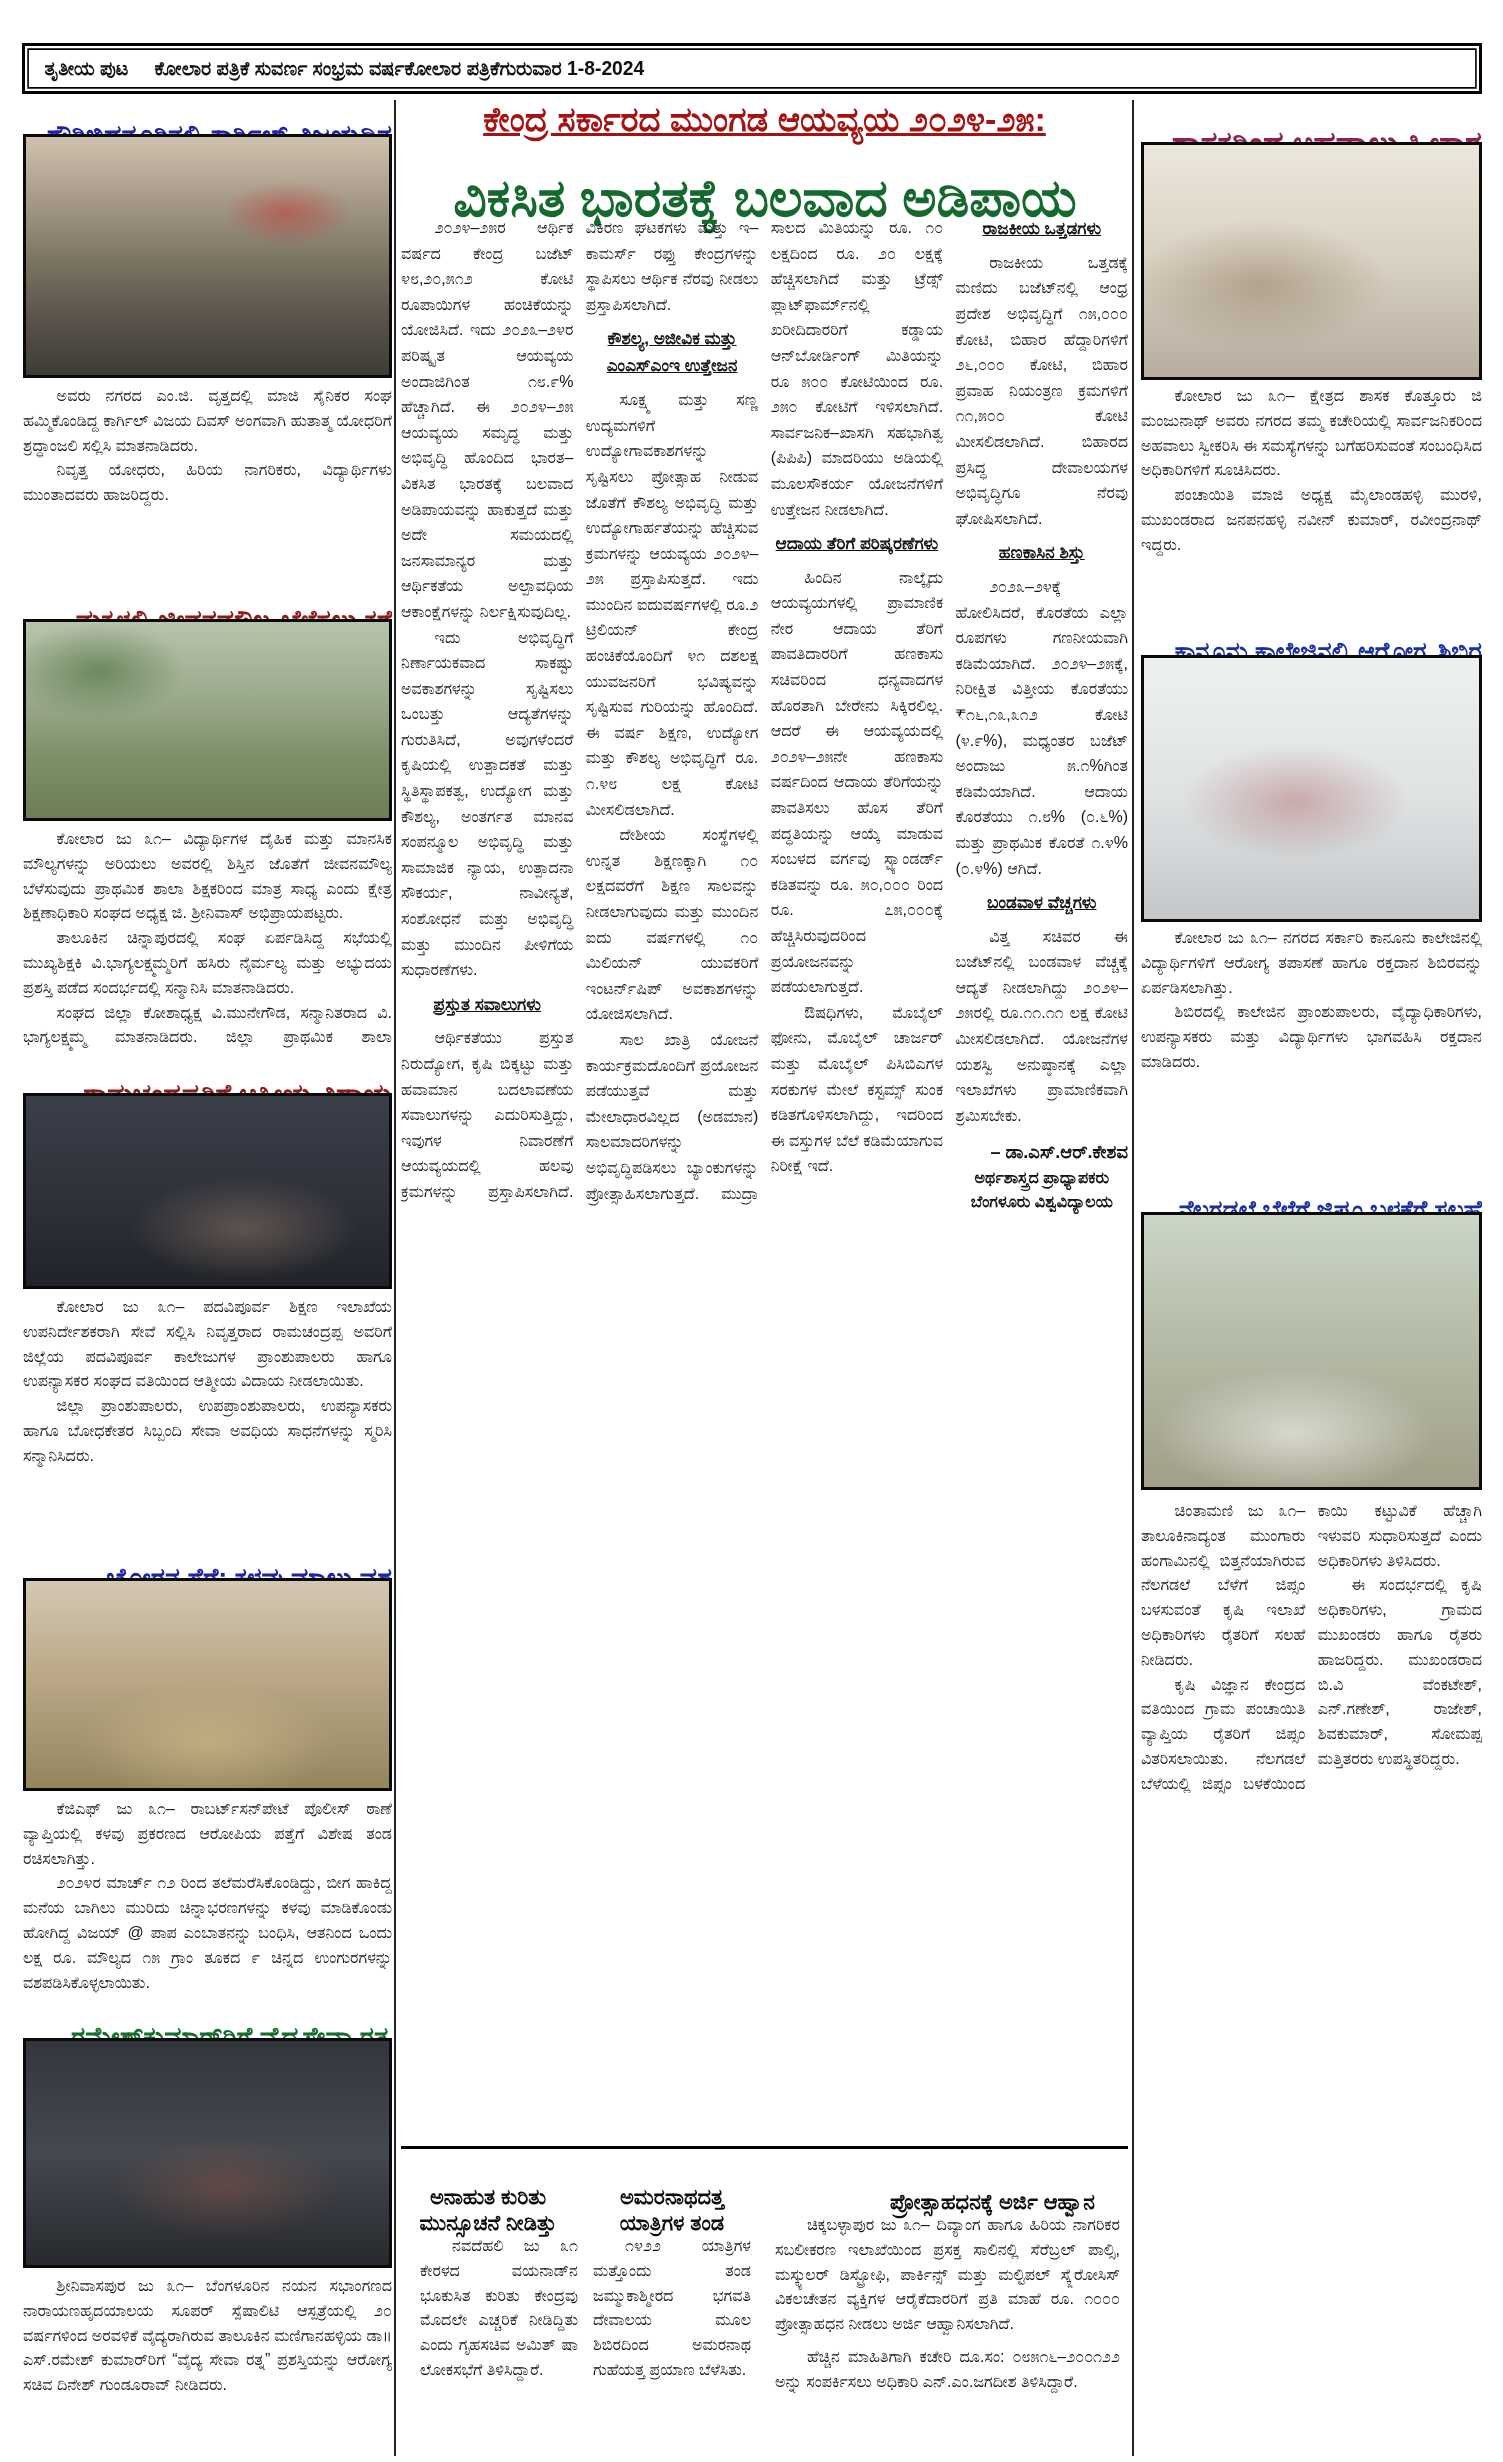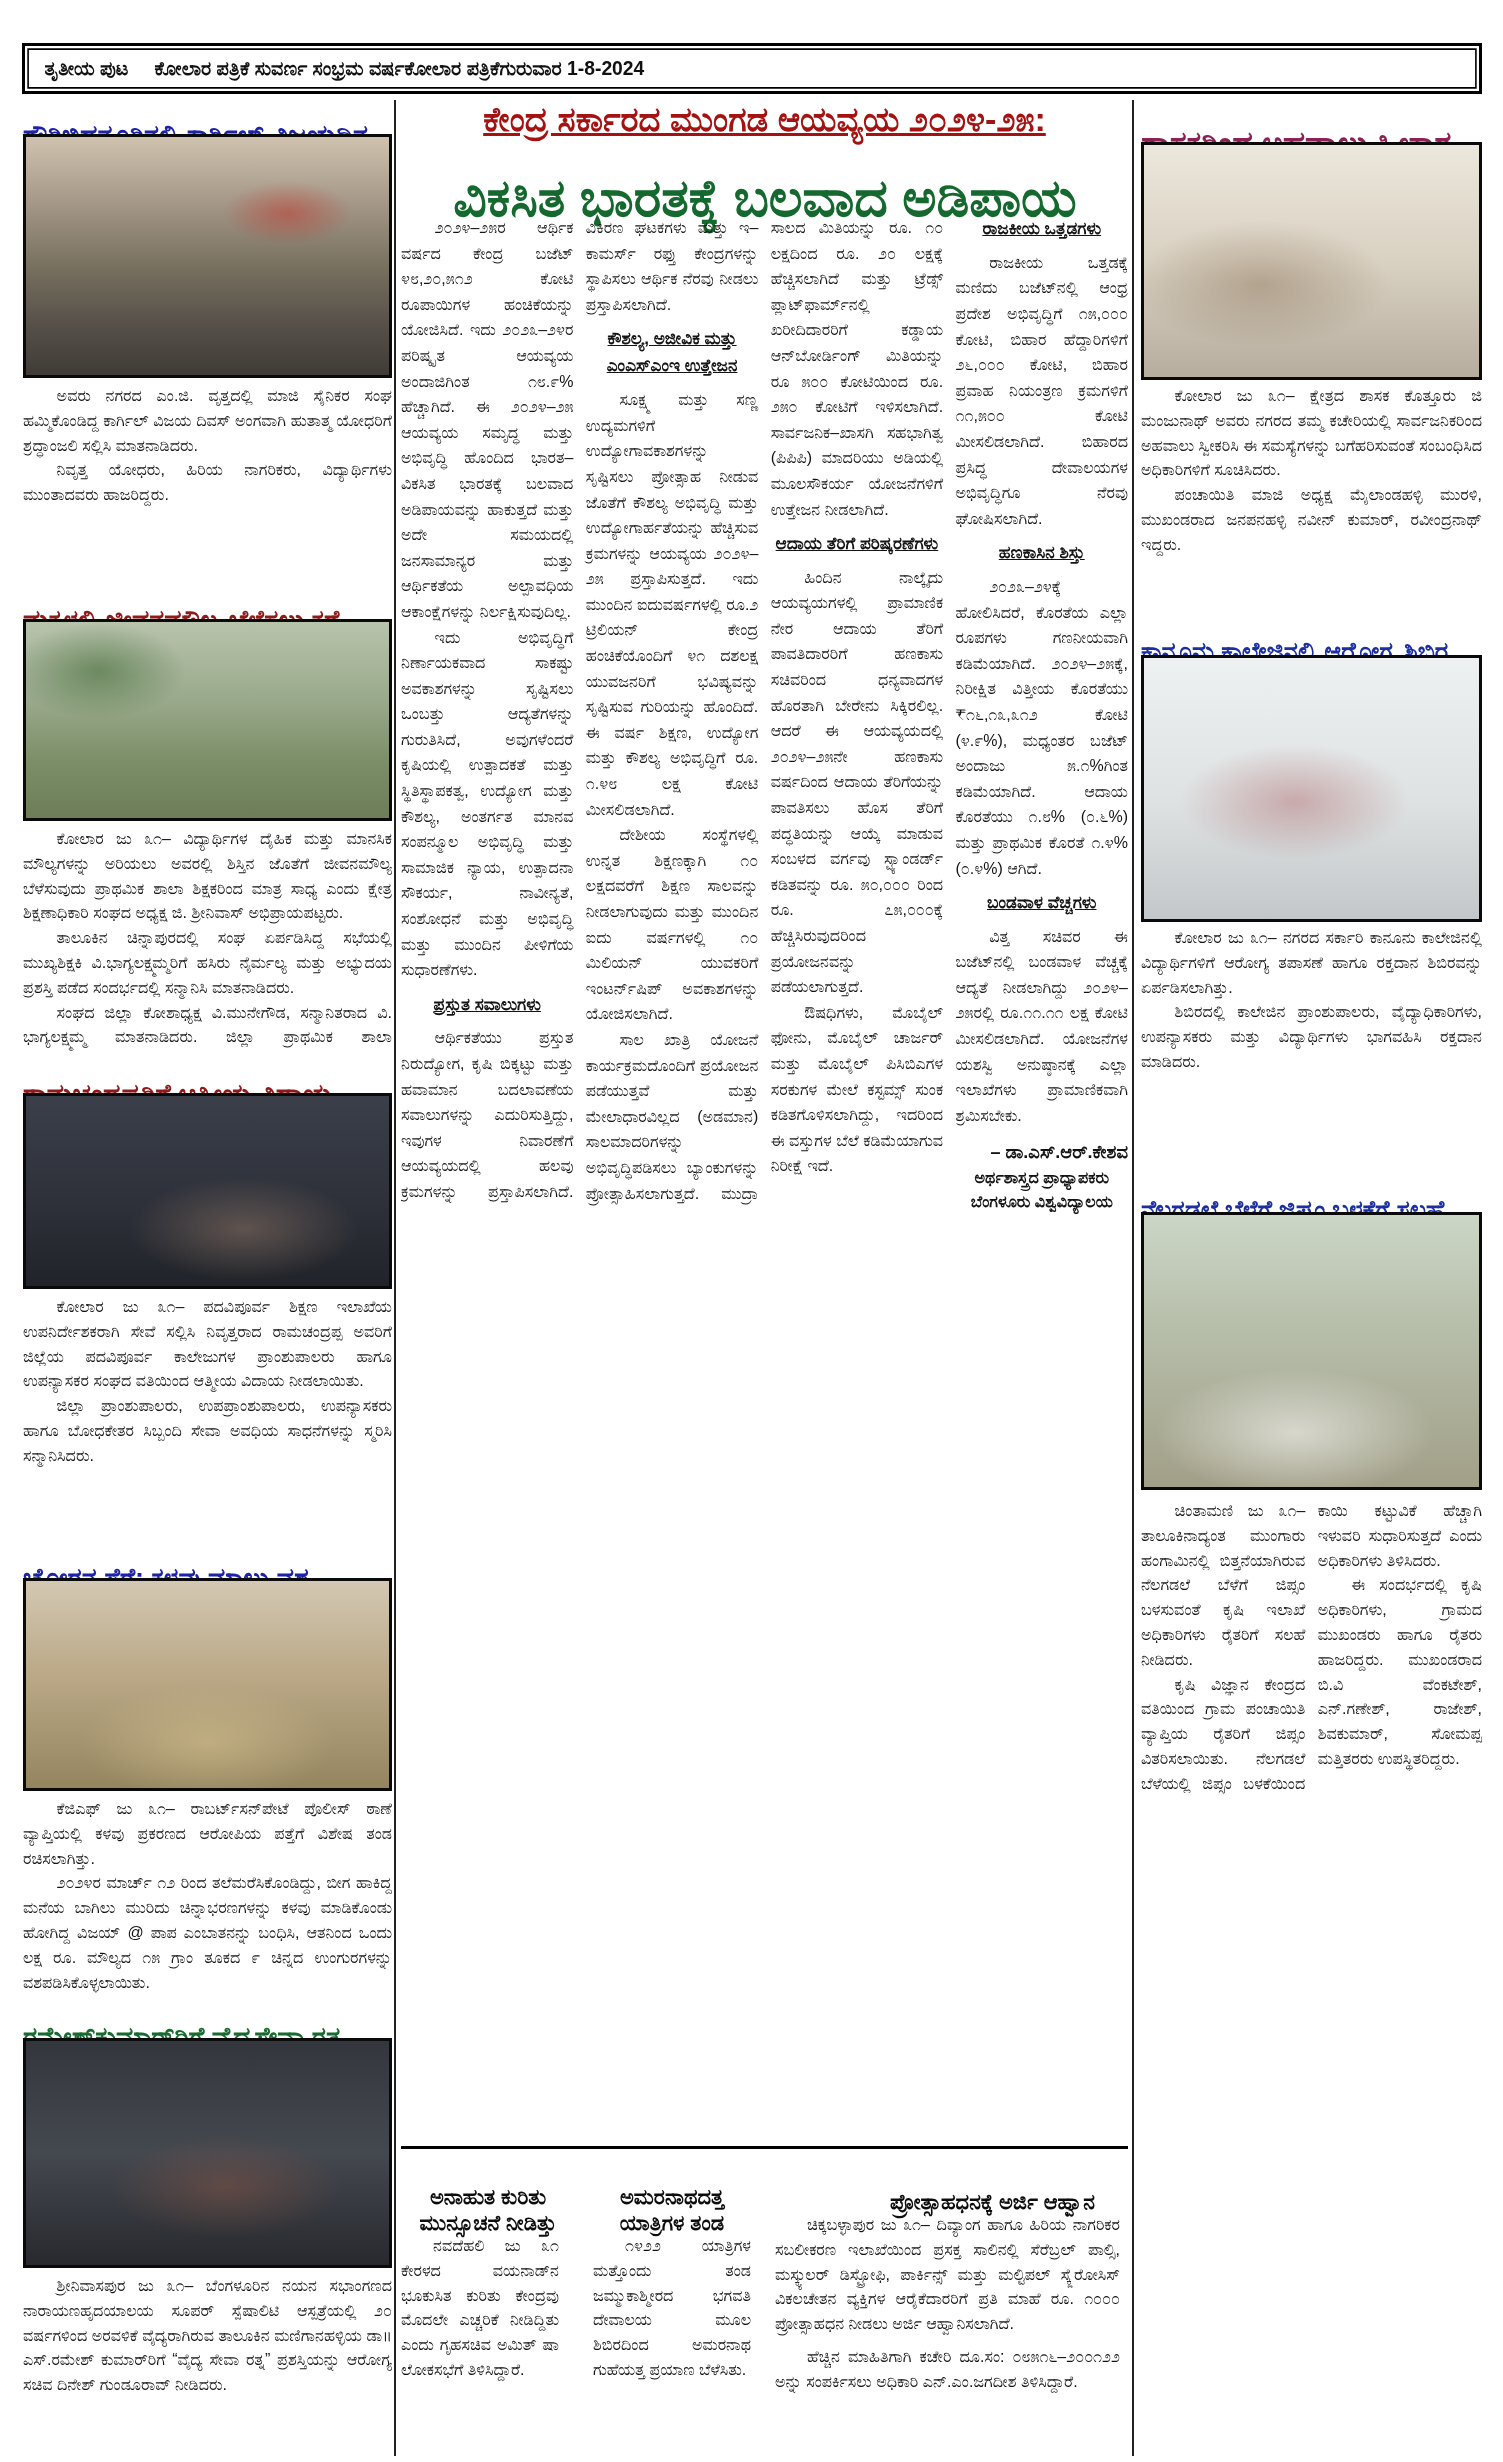--- a/index.html
+++ b/index.html
@@ -13,21 +13,21 @@
     display:flex;align-items:center;justify-content:flex-start;
     padding:0 20px;font-weight:bold;font-size:19.3px;}
   .masthead .mh-left{display:flex;gap:26px;}
   .masthead span{white-space:nowrap;}
 
   
   .vrule{position:absolute;top:100px;width:1.5px;height:2356px;background:#222;}
   .vrule.v1{left:394px;} .vrule.v2{left:1132px;}
 
   
-  .headline{position:absolute;left:23px;width:369px;text-align:left;
+  .headline{position:absolute;left:23px;width:369px;text-align:right;
     font-weight:bold;line-height:1.1;overflow:hidden;}
   .photo{position:absolute;border:3.1px solid #0a0a0a;box-sizing:border-box;}
   .body{position:absolute;overflow:hidden;text-align:justify;
     font-size:16px;line-height:1.55;color:#141414;}
   .body p{margin:0;text-indent:2.1em;}
 
   
   .lx{left:23px;width:369px;}
   
   .rx{left:1141px;width:341px;}
@@ -164,21 +164,21 @@
       <div class="signature">
       <div class="sig-name">– ಡಾ.ಎಸ್.ಆರ್.ಕೇಶವ</div>
       <div>ಅರ್ಥಶಾಸ್ತ್ರದ ಪ್ರಾಧ್ಯಾಪಕರು</div>
       <div>ಬೆಂಗಳೂರು ವಿಶ್ವವಿದ್ಯಾಲಯ</div>
     </div>
   </div>
 
   <div class="hrule"></div>
 
   <h3 class="mini-head" style="left:401px;top:2163px;width:174px;">ಅನಾಹುತ ಕುರಿತು ಮುನ್ಸೂಚನೆ ನೀಡಿತ್ತು</h3>
-  <div class="mini-body" style="left:393px;top:2226px;width:174px;height:228px;">
+  <div class="mini-body" style="left:412px;top:2226px;width:174px;height:228px;">
       <p>ನವದೆಹಲಿ ಜು ೩೧ ಕೇರಳದ ವಯನಾಡ್‌ನ ಭೂಕುಸಿತ ಕುರಿತು ಕೇಂದ್ರವು ಮೊದಲೇ ಎಚ್ಚರಿಕೆ ನೀಡಿದ್ದಿತು ಎಂದು ಗೃಹಸಚಿವ ಅಮಿತ್ ಷಾ ಲೋಕಸಭೆಗೆ ತಿಳಿಸಿದ್ದಾರೆ.</p>
     </div>
 
   <h3 class="mini-head" style="left:585px;top:2163px;width:174px;">ಅಮರನಾಥದತ್ತ ಯಾತ್ರಿಗಳ ತಂಡ</h3>
   <div class="mini-body" style="left:585px;top:2226px;width:174px;height:228px;">
       <p>೧೪೨೨ ಯಾತ್ರಿಗಳ ಮತ್ತೊಂದು ತಂಡ ಜಮ್ಮುಕಾಶ್ಮೀರದ ಭಗವತಿ ದೇವಾಲಯ ಮೂಲ ಶಿಬಿರದಿಂದ ಅಮರನಾಥ ಗುಹೆಯತ್ತ ಪ್ರಯಾಣ ಬೆಳೆಸಿತು.</p>
     </div>
 
   <h3 class="mini-head" style="left:812px;top:2168px;width:361px;font-size:21px;">ಪ್ರೋತ್ಸಾಹಧನಕ್ಕೆ ಅರ್ಜಿ ಆಹ್ವಾನ</h3>
   <div class="mini-body" style="left:767px;top:2205px;width:361px;height:250px;">

